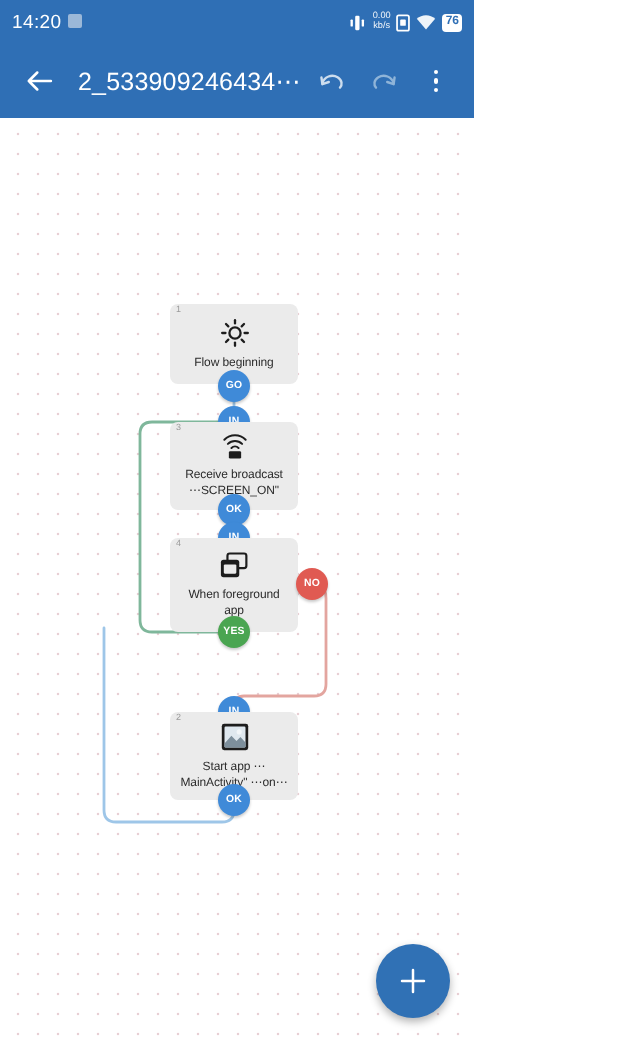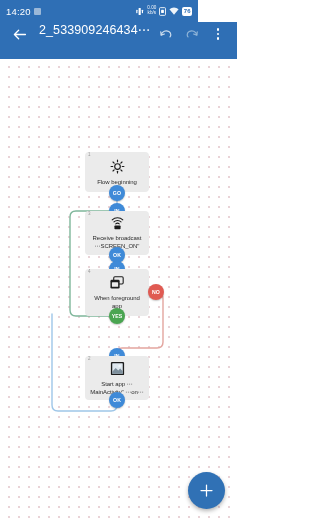--- a/index.html
+++ b/index.html
@@ -8,21 +8,21 @@
     font-family: "Liberation Sans", sans-serif;
     overflow: hidden;
     background: #ffffff;
   }
 
   #app { position: relative; width: 237px; height: 523px; overflow: hidden; }
 
   
   .statusbar {
     position: absolute; top: 0; left: 0;
-    width: 198px; height: 22px;
+    width: 237px; height: 22px;
     background: #2f6fb5;
     display: flex; align-items: center;
     padding: 0 6px;
     color: #ffffff;
   }
   .clock { font-size: 9.5px; letter-spacing: .2px; }
   .clock-chip {
     display: inline-block; width: 7px; height: 7px;
     background: #9bb8d8; border-radius: 1px;
     margin-left: 3px; vertical-align: middle;
@@ -34,21 +34,21 @@
     font-size: 6px; color: #2f6fb5; background: #ffffff;
     border-radius: 2px; padding: 0 1.5px; font-weight: bold;
     line-height: 9px; height: 9px; display: inline-block;
   }
 
   
   .toolbar {
     position: absolute; top: 22px; left: 0;
     width: 237px; height: 37px;
     background: #2f6fb5;
-    display: flex; align-items: flex-start;
+    display: flex; align-items: center;
     padding: 0 7px;
     color: #ffffff;
   }
   .tb-btn {
     width: 24px; height: 24px;
     display: flex; align-items: center; justify-content: center;
     flex: 0 0 auto;
   }
   .tb-title {
     font-size: 12.5px; color: #ffffff;

